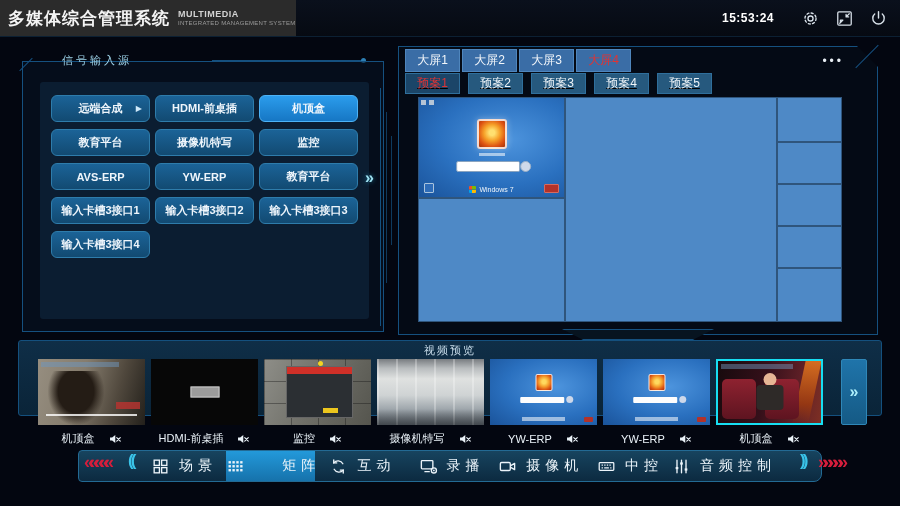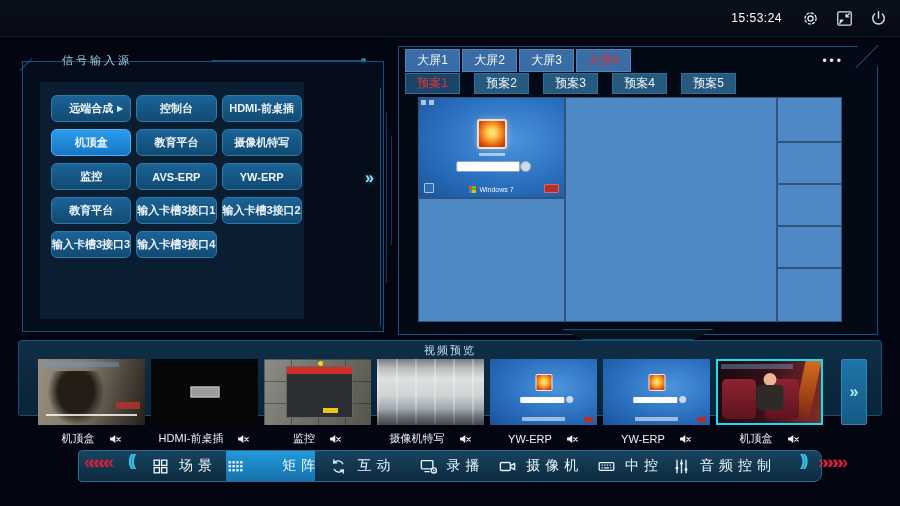--- a/index.html
+++ b/index.html
@@ -6,51 +6,51 @@
   .stage{position:relative;width:900px;height:506px;background:#030610;overflow:hidden;
          font-family:"Liberation Sans","DejaVu Sans",sans-serif;-webkit-font-smoothing:antialiased;}
   
   .topbar{position:absolute;left:0;top:0;right:0;height:36px;background:linear-gradient(180deg,#0a101c,#060a12);border-bottom:1px solid #0c2033;}
   .brand{position:absolute;left:0;top:0;width:296px;height:36px;background:#2b2b2b;display:flex;align-items:center;gap:8px;padding-left:8px;box-sizing:border-box;}
   .brand-cn{font-size:17px;font-weight:bold;color:#f4f4f4;letter-spacing:1px;white-space:nowrap;}
   .brand-en{display:flex;flex-direction:column;line-height:1.1;}
   .en1{font-size:9px;font-weight:bold;color:#d2d2d2;letter-spacing:.5px;}
   .en2{font-size:6px;color:#9b9b9b;letter-spacing:.3px;}
   .topbar-right{position:absolute;right:12px;top:0;height:36px;display:flex;align-items:center;gap:15px;}
-  .clock{color:#fff;font-size:12px;font-weight:normal;margin-right:4px;letter-spacing:.5px;}
+  .clock{color:#fff;font-size:12px;font-weight:bold;margin-right:12px;letter-spacing:.5px;}
   .tbicon{display:flex;align-items:center;justify-content:center;cursor:pointer;}
   
   .input-panel{position:absolute;left:22px;top:55px;width:350px;height:277px;padding-left:12px;}
   .ip-header{position:absolute;left:40px;top:-2px;font-size:11px;color:#9fd4ea;letter-spacing:3px;z-index:2;}
   .ip-headerline{position:absolute;left:190px;top:5px;width:152px;height:1px;background:#15507f;}
   .ip-headerline::after{content:"";position:absolute;right:-2px;top:-2px;width:5px;height:5px;border-radius:50%;background:#2d7fb5;}
   .ip-frame{position:absolute;left:0;top:6px;right:0;bottom:0;border:1px solid #15507f;background:rgba(8,20,36,.55);}
   .ip-cut{position:absolute;left:-6px;top:2px;width:18px;height:1px;background:#15507f;transform:rotate(-45deg);}
-  .ip-body{position:absolute;left:17px;top:20px;width:264px;bottom:12px;background:#0b1d31;border-radius:3px;
+  .ip-body{position:absolute;left:17px;top:20px;width:329px;bottom:12px;background:#0b1d31;border-radius:3px;
            padding:13px 11px;box-sizing:border-box;display:grid;grid-template-columns:repeat(3,1fr);gap:7px 5px;align-content:start;}
   .src-btn{position:relative;height:27px;display:flex;align-items:center;justify-content:center;
            font-size:11px;font-weight:bold;color:#eef5fb;white-space:nowrap;cursor:pointer;
            background:linear-gradient(180deg,#1b6397,#124a72);border:1px solid #2e7cab;border-radius:6px;box-sizing:border-box;}
   .src-btn.active{background:linear-gradient(180deg,#2b9cec,#1677c4);border-color:#4db2f5;}
   .btn-arrow{position:absolute;right:7px;font-size:8px;color:#cfe9fa;}
   .ip-collapse{position:absolute;right:10px;top:114px;color:#9fe2f2;font-size:16px;font-weight:bold;cursor:pointer;z-index:3;text-shadow:0 0 5px rgba(40,190,240,.6);}
   .mid-lines{position:absolute;left:378px;top:88px;width:16px;height:238px;background:
      linear-gradient(#14507e,#14507e) 2px 0/1px 100% no-repeat,
      linear-gradient(#0e3a5e,#0e3a5e) 8px 24px/1px 72% no-repeat,
      linear-gradient(#0e3a5e,#0e3a5e) 13px 48px/1px 46% no-repeat;}
   
   .screen-panel{position:absolute;left:398px;top:46px;width:480px;height:289px;}
   .sp-frame{position:absolute;inset:0;border:1px solid #15507f;background:rgba(5,14,26,.5);}
   .sp-corner{position:absolute;right:-1px;top:-1px;width:23px;height:23px;background:#030610;clip-path:polygon(0 0,100% 0,100% 100%);}
   .sp-cut{position:absolute;right:-5px;top:10px;width:32px;height:1px;background:#15507f;transform:rotate(-45deg);}
   .screen-tabs{position:absolute;left:7px;top:3px;display:flex;gap:2px;z-index:2;}
   .screen-tab{width:55px;height:23px;background:#3a6da6;border:1px solid #4f86bd;color:#f2f6fa;font-size:12px;
               display:flex;align-items:center;justify-content:center;cursor:pointer;box-sizing:border-box;}
   .screen-tab.red{color:#e03434;}
-  .preset-tabs{position:absolute;left:7px;top:27px;display:flex;gap:14px;z-index:2;}
+  .preset-tabs{position:absolute;left:7px;top:27px;display:flex;gap:8px;z-index:2;text-decoration:underline;}
   .preset-tab{width:55px;height:21px;background:#26597e;border:1px solid #2f6f9c;color:#eef4f8;font-size:12px;
               display:flex;align-items:center;justify-content:center;cursor:pointer;box-sizing:border-box;}
   .preset-tab.red{color:#e03434;background:#1b4568;}
   .panel-menu{position:absolute;right:34px;top:8px;color:#e8eef4;font-size:12px;letter-spacing:3px;cursor:pointer;z-index:2;}
   .wall{position:absolute;left:20px;top:51px;width:424px;height:225px;background:#4e89c6;}
   .cell{position:absolute;box-sizing:border-box;border:1px solid rgba(22,42,64,.55);background:#4e89c6;}
   .cA{left:0;top:0;width:147px;height:101px;padding:0;overflow:hidden;}
   .cB{left:0;top:101px;width:147px;height:124px;}
   .cC{left:147px;top:0;width:212px;height:225px;}
   .cR1{left:359px;top:0;width:65px;height:45px;}
@@ -136,20 +136,27 @@
   .deco-l-cyan{left:128px;top:451px;color:#3ac4ea;font-size:17px;letter-spacing:-3px;}
   .deco-r-cyan{left:800px;top:451px;color:#3ac4ea;font-size:17px;letter-spacing:-3px;}
   .deco-r-red{left:818px;top:452px;color:#d41e3c;font-size:18px;letter-spacing:-5px;}
 </style>
 </head>
 <body>
 
 <div class="stage">
 
   <header class="topbar">
+    <div class="brand">
+      <span class="brand-cn">多媒体综合管理系统</span>
+      <span class="brand-en">
+        <span class="en1">MULTIMEDIA</span>
+        <span class="en2">INTEGRATED MANAGEMENT SYSTEM</span>
+      </span>
+    </div>
     <div class="topbar-right">
       <span class="clock">15:53:24</span>
       <span class="tbicon">
         <svg width="19" height="19" viewBox="0 0 24 24" fill="none" stroke="#d9e2ea" stroke-width="1.7" stroke-linecap="round">
             <circle cx="12" cy="12" r="3.2"></circle>
             <circle cx="12" cy="12" r="7" stroke-dasharray="2.6 2.9"></circle>
           </svg>
       </span>
       <span class="tbicon">
         <svg width="19" height="19" viewBox="0 0 24 24" fill="none" stroke="#d9e2ea" stroke-width="1.6" stroke-linecap="round" stroke-linejoin="round">
@@ -168,23 +175,20 @@
 
   <section class="input-panel">
     <div class="ip-header">信号输入源</div>
     <div class="ip-headerline"></div>
     <div class="ip-frame">
       <span class="ip-cut"></span>
       <div class="ip-body" id="input-grid">
           <div class="src-btn">
             <span>远端合成</span>
             <span class="btn-arrow">▶</span>
-          </div>
-          <div class="src-btn">
-            <span>控制台</span>
           </div>
           <div class="src-btn">
             <span>HDMI-前桌插</span>
           </div>
           <div class="src-btn active">
             <span>机顶盒</span>
           </div>
           <div class="src-btn">
             <span>教育平台</span>
           </div>

